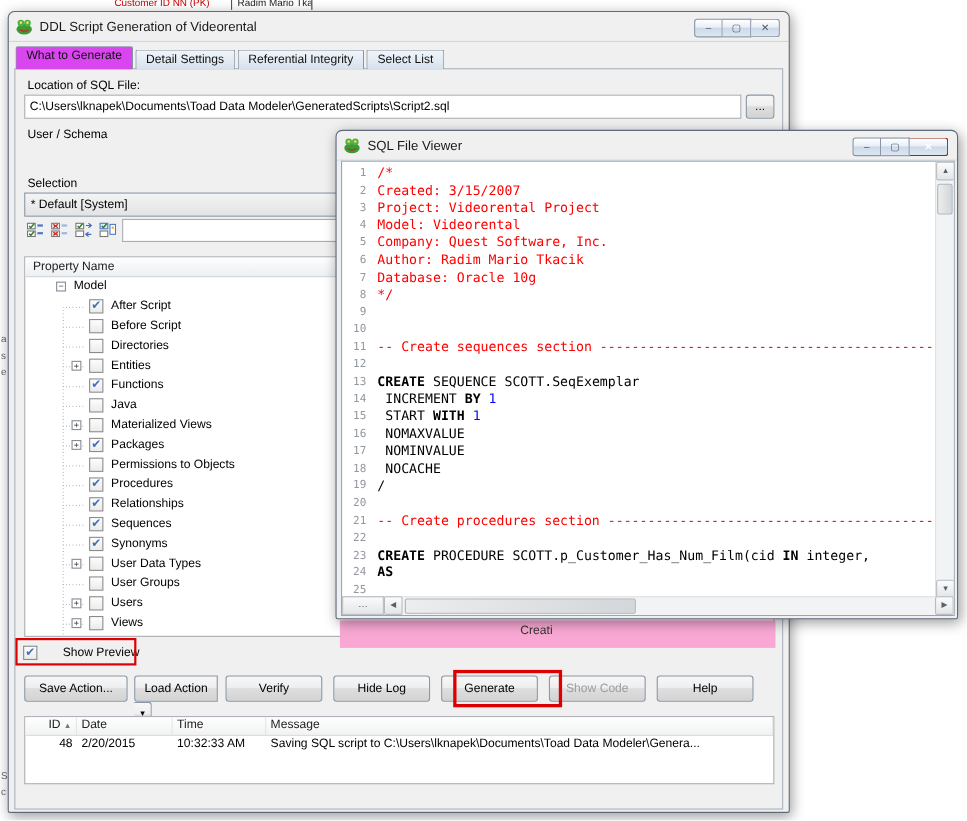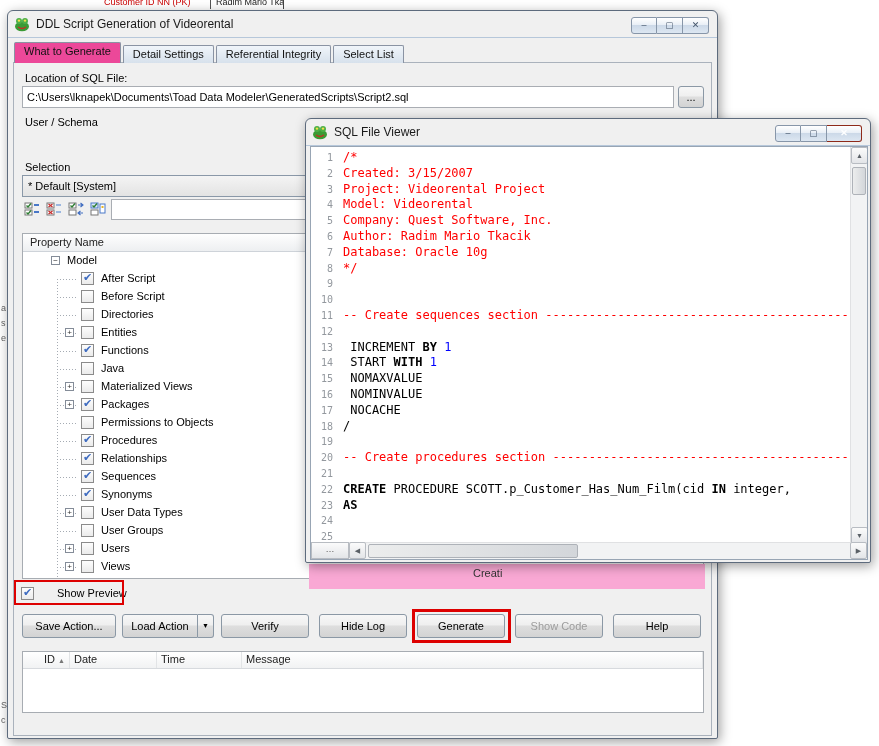--- a/index.html
+++ b/index.html
@@ -32,21 +32,21 @@
   .cap.mid { border-left:none; }
   .cap.last { border-left:none; border-radius:0 3px 3px 0; }
   .cap.close-red { width:35px; color:#fff; font-weight:bold; border-color:#8e2a1a;
          background:linear-gradient(#f6ab9e,#e June0,#e06a56 45%,#c23a22 50%,#da6440); }
 
   
   #tab-bar { position:absolute; left:6px; top:31px; height:21px; display:flex; align-items:flex-end; z-index:3; }
   .tab { height:18px; line-height:17px; padding:0 9px; font-size:11px; color:#111;
          border:1px solid #8a93a3; border-bottom:none; margin-right:2px; border-radius:2px 2px 0 0;
          background:linear-gradient(#f0f5fa,#d7e1ec); }
-  .tab.active { height:21px; background:#ec4899; position:relative; z-index:4; }
+  .tab.active { height:21px; background:#d946ef; position:relative; z-index:4; }
   #tab-page { position:absolute; left:5px; top:51px; width:699px; height:674px;
          border:1px solid #aab2bc; background:#f0f0f0; }
 
   
   .lbl { position:absolute; font-size:11px; color:#000; white-space:nowrap; }
   .tinput { position:absolute; border:1px solid #a9adb3; background:#fff; font-size:11px;
             padding:4px 4px 0 4px; white-space:nowrap; overflow:hidden; height:22px; }
   .abtn { border:1px solid #8b98a5; border-radius:3px; font-size:11px; color:#000; text-align:center;
           height:24px; line-height:22px;
           background:linear-gradient(#f7f7f7,#efefef 45%,#dedede 50%,#d3d3d3); }
@@ -90,21 +90,21 @@
   
   #show-preview { position:absolute; left:13px; top:574px; height:18px; }
   #show-preview .cb { left:0; top:2px; }
   #show-preview .cblabel { position:absolute; left:36px; top:2px; font-size:11px; white-space:nowrap; }
   .annotation { position:absolute; border:3px solid #dd0000; background:transparent; z-index:40; }
   #ann-preview { left:6px; top:569px; width:110px; height:25px; border-width:2px; }
   #ann-generate { left:404px; top:598px; width:99px; height:34px; }
 
   
   #btn-row { position:absolute; left:14px; top:603px; display:flex; }
-  .splitwrap { display:flex; }
+  .splitwrap { display:flex;flex-direction:column; }
   .split-main { width:76px; border-radius:3px 0 0 3px; }
   .split-arrow { width:16px; border-left:none; border-radius:0 3px 3px 0; font-size:7px; }
 
   
   #log { position:absolute; left:14px; top:640px; width:682px; height:62px;
          border:1px solid #a7acb2; background:#fff; font-size:11px; overflow:hidden; }
   .log-head { display:flex; height:17px; background:linear-gradient(#ffffff,#f1f2f3);
          border-bottom:1px solid #d7dade; color:#222; }
   .log-head > div { border-right:1px solid #e2e4e6; padding:1px 4px 0 4px; }
   .log-row { display:flex; height:16px; }
@@ -357,20 +357,28 @@
       </div>
     <div class="annotation" id="ann-generate"></div>
 
     <div id="log">
       <div class="log-head">
         <div class="c-id"><span>ID</span><span class="sort-asc">▲</span></div>
         <div class="c-date">Date</div>
         <div class="c-time">Time</div>
         <div class="c-msg">Message</div>
       </div>
+      <div id="log-rows">
+          <div class="log-row">
+            <div class="c-id">48</div>
+            <div class="c-date">2/20/2015</div>
+            <div class="c-time">10:32:33 AM</div>
+            <div class="c-msg">Saving SQL script to C:\Users\lknapek\Documents\Toad Data Modeler\Genera...</div>
+          </div>
+        </div>
     </div>
   </div>
 
   <div id="viewer" class="win">
     <div class="titlebar">
       <span class="app-icon">
         <svg viewBox="0 0 16 16">
             <ellipse cx="8" cy="10.5" rx="7" ry="4.8" fill="#3a9b35"></ellipse>
             <circle cx="5" cy="5" r="3" fill="#4db048"></circle>
             <circle cx="11" cy="5" r="3" fill="#4db048"></circle>
@@ -420,20 +428,21 @@
           <div class="cline"><span class="seg-c">Project: Videorental Project</span></div>
           <div class="cline"><span class="seg-c">Model: Videorental</span></div>
           <div class="cline"><span class="seg-c">Company: Quest Software, Inc.</span></div>
           <div class="cline"><span class="seg-c">Author: Radim Mario Tkacik</span></div>
           <div class="cline"><span class="seg-c">Database: Oracle 10g</span></div>
           <div class="cline"><span class="seg-c">*/</span></div>
           <div class="cline">&nbsp;</div>
           <div class="cline">&nbsp;</div>
           <div class="cline"><span class="seg-c">-- Create sequences section ---------------------------------------------------------------</span></div>
           <div class="cline">&nbsp;</div>
+          <div class="cline"><span class="seg-k">CREATE</span><span class="seg-p"> SEQUENCE SCOTT.SeqExemplar</span></div>
           <div class="cline"><span class="seg-p"> INCREMENT </span><span class="seg-k">BY</span><span class="seg-p"> </span><span class="seg-n">1</span></div>
           <div class="cline"><span class="seg-p"> START </span><span class="seg-k">WITH</span><span class="seg-p"> </span><span class="seg-n">1</span></div>
           <div class="cline"><span class="seg-p"> NOMAXVALUE</span></div>
           <div class="cline"><span class="seg-p"> NOMINVALUE</span></div>
           <div class="cline"><span class="seg-p"> NOCACHE</span></div>
           <div class="cline"><span class="seg-p">/</span></div>
           <div class="cline">&nbsp;</div>
           <div class="cline"><span class="seg-c">-- Create procedures section --------------------------------------------------------------</span></div>
           <div class="cline">&nbsp;</div>
           <div class="cline"><span class="seg-k">CREATE</span><span class="seg-p"> PROCEDURE SCOTT.p_Customer_Has_Num_Film(cid </span><span class="seg-k">IN</span><span class="seg-p"> integer,</span></div>

